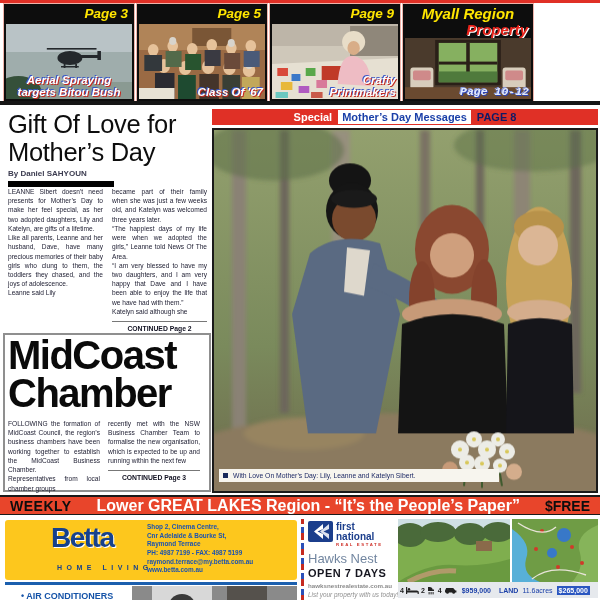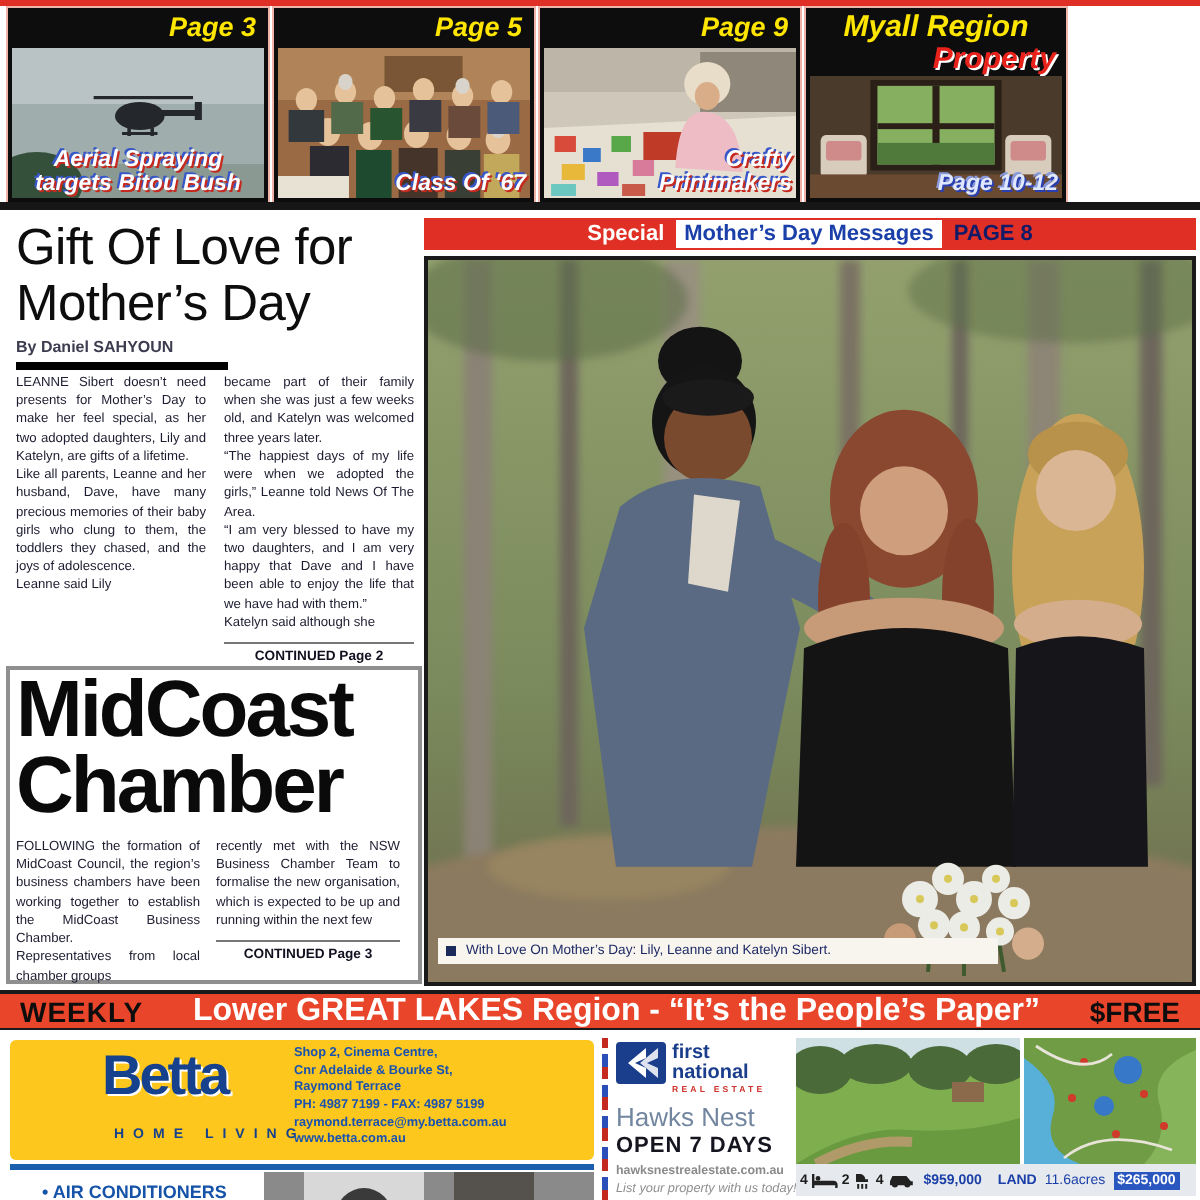--- a/index.html
+++ b/index.html
@@ -15,27 +15,27 @@
   .promo-img svg{width:100%;height:100%;display:block;}
   .promo-cap{position:absolute;bottom:3px;right:4px;color:#fff;font-weight:bold;font-style:italic;
              font-size:11.5px;line-height:1.05;text-align:right;white-space:pre-line;
              text-shadow:1px 1px 0 #c52a20,-1px -1px 0 #3756c8;}
   .cap-center{left:4px;text-align:center;}
   .prop-title1{position:absolute;top:1px;left:0;right:0;text-align:center;color:#ffe600;
                font-weight:bold;font-size:15px;font-style:italic;}
   .prop-title2{position:absolute;top:17px;right:5px;color:#e8221a;font-weight:bold;font-size:15px;
                font-style:italic;text-shadow:1px 1px 0 #fff;}
   .prop-img{top:34px;}
-  .prop-cap{color:#dfe8ff;text-shadow:1px 1px 0 #2a3fb0,-1px -1px 0 #8899dd;}
+  .prop-cap{color:#dfe8ff;text-shadow:1px 1px 0 #2a3fb0,-1px -1px 0 #8899dd;font-family:Liberation Mono, monospace;}
   .blackband{position:absolute;top:101px;left:0;right:0;height:4px;background:#161616;}
   
   .lead-headline{position:absolute;top:110px;left:8px;width:200px;font-size:25.5px;line-height:1.1;
                  color:#0d0d0d;letter-spacing:-0.3px;}
   .byline{position:absolute;top:169px;left:8px;width:106px;font-size:8px;font-weight:bold;color:#3c3c50;
-          border-bottom:4px solid #000000;padding-bottom:3px;}
+          border-bottom:6px solid #000000;padding-bottom:3px;}
   .lead-cols{position:absolute;top:187px;left:8px;width:199px;display:flex;gap:9px;}
   .ncol{width:95px;font-size:6.6px;line-height:1.4;text-align:justify;color:#1c1c30;white-space:pre-line;}
   .continued{font-size:6.8px;font-weight:bold;text-align:center;border-top:1px solid #777;
              margin-top:5px;padding-top:3px;color:#101020;}
   
   .chamber{position:absolute;top:333px;left:3px;width:198px;height:153px;border:2px solid #8f8f8f;
            padding:1px 3px;background:#fff;}
   .chamber-headline{font-size:40px;font-weight:bold;letter-spacing:-1.5px;line-height:0.95;color:#0a0a0a;}
   .chamber-cols{display:flex;gap:8px;margin-top:7px;}
   

